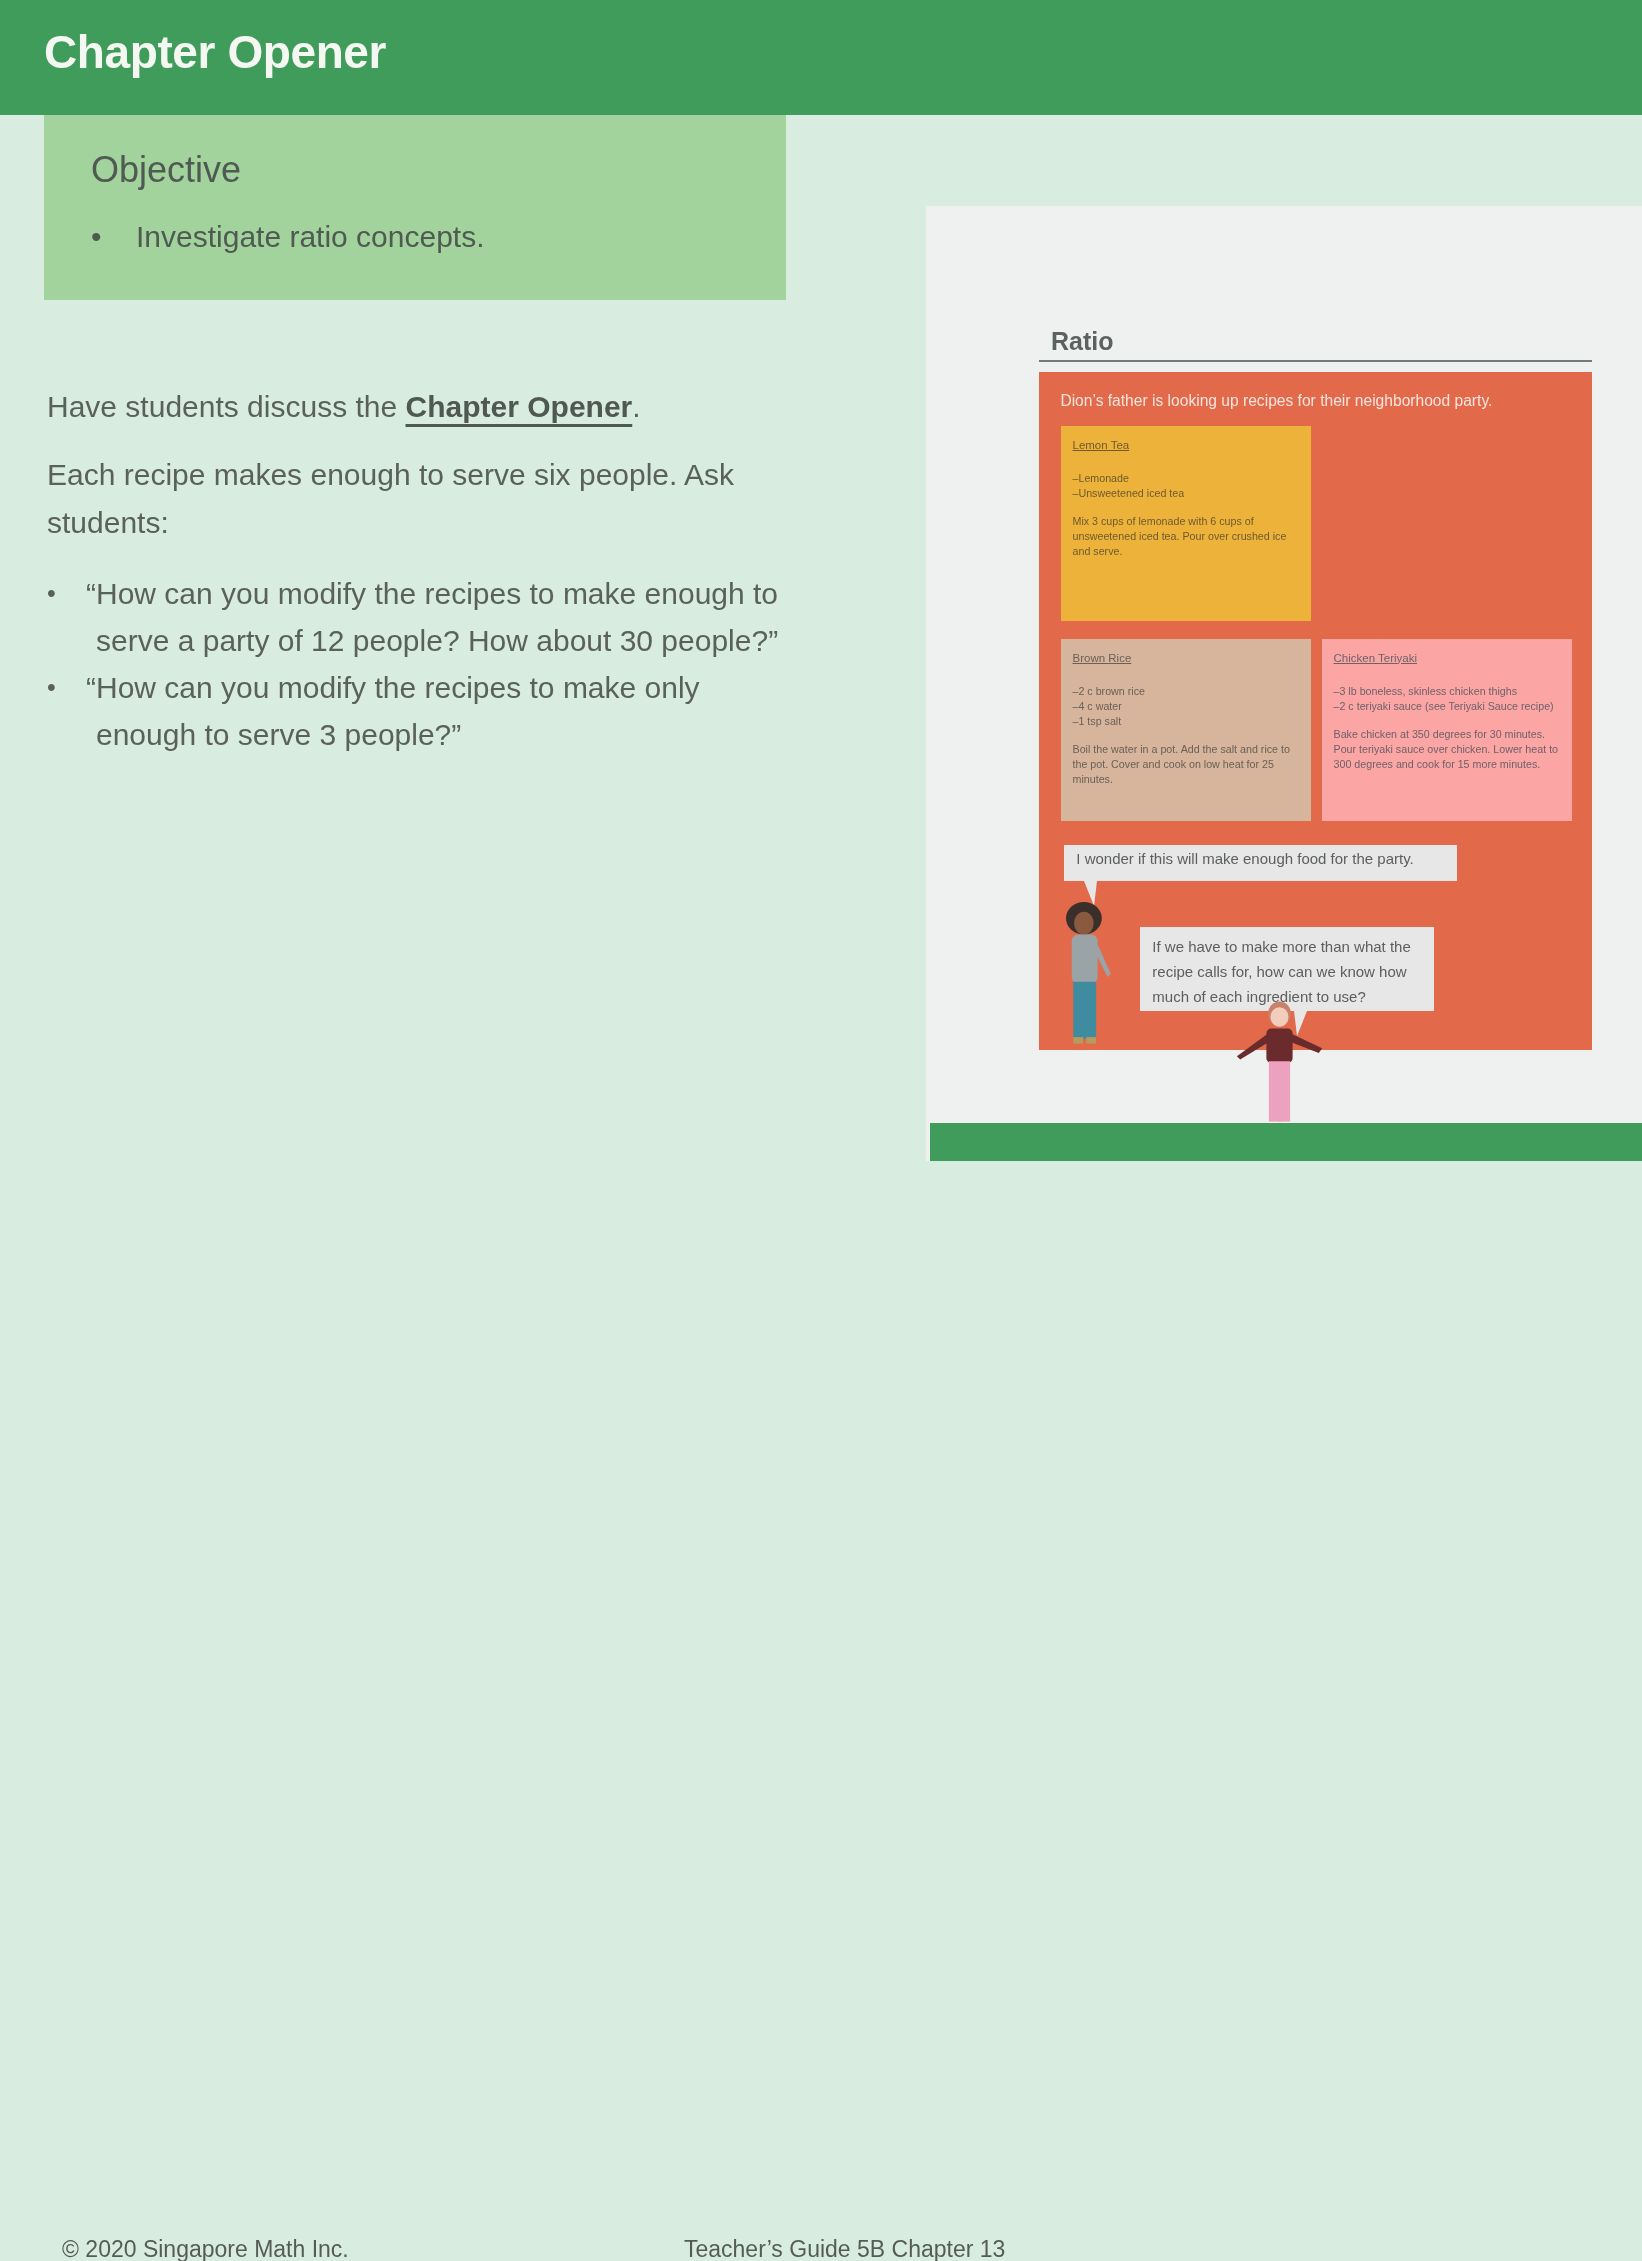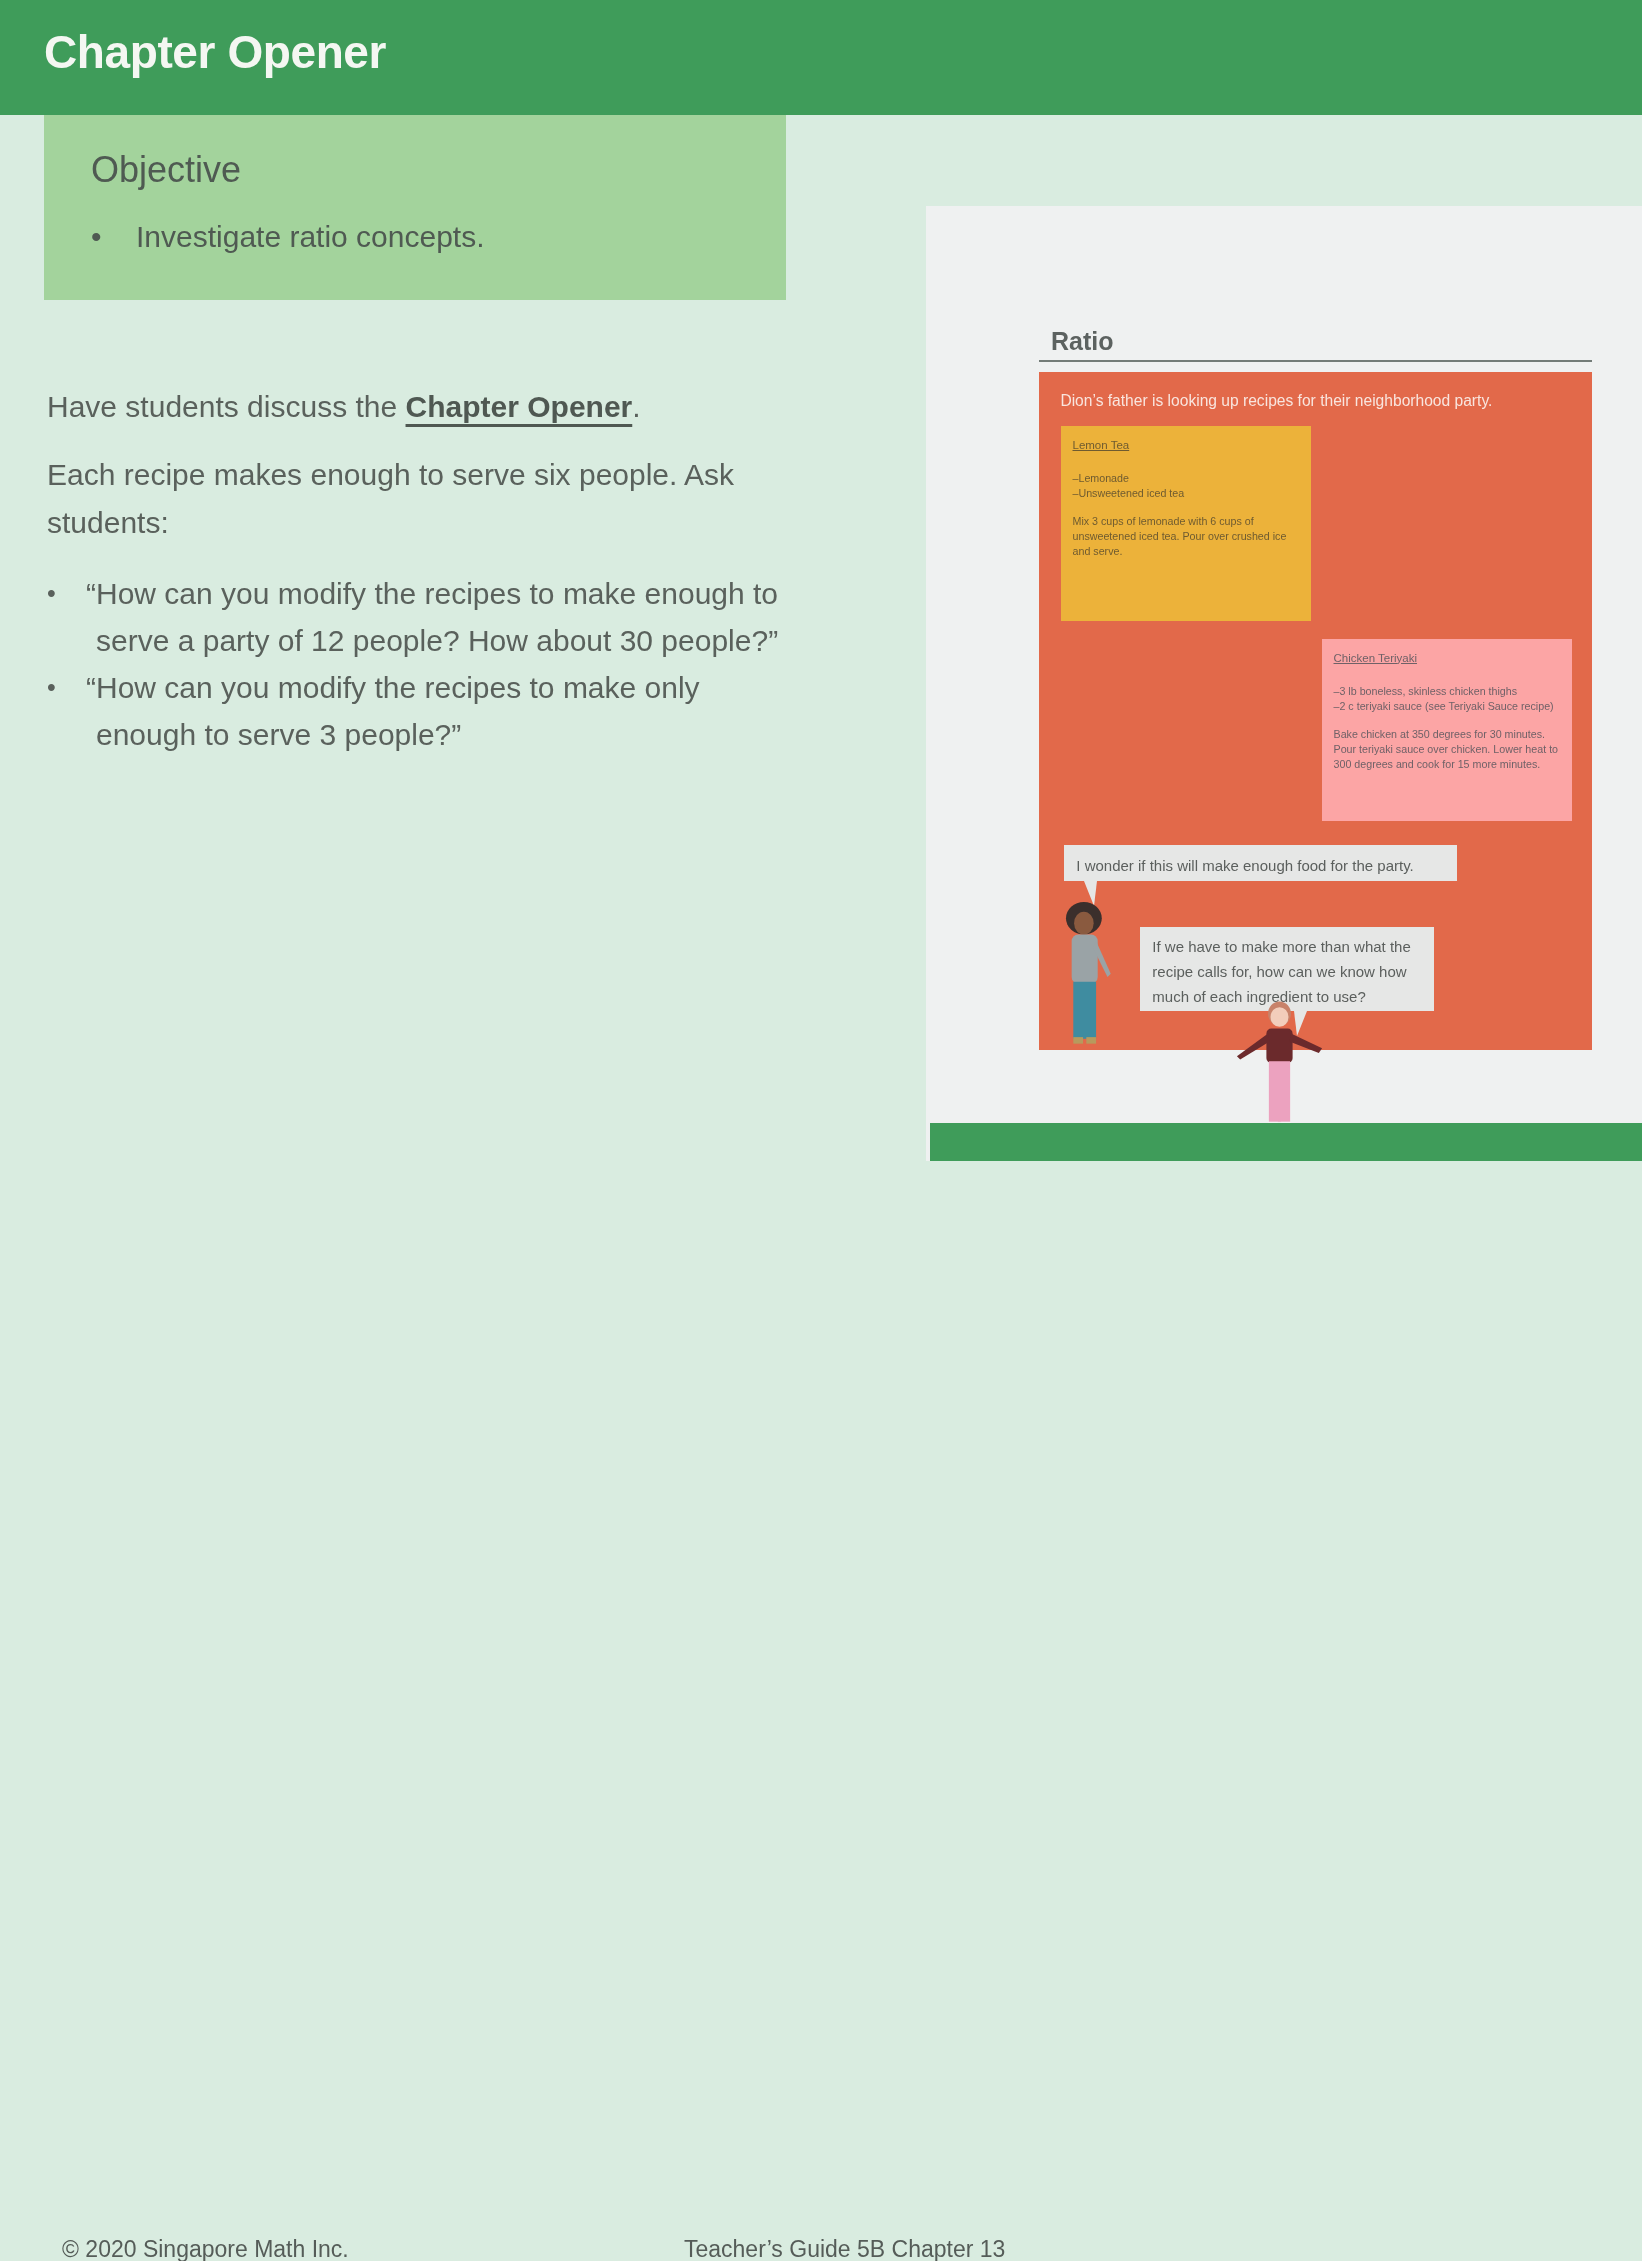--- a/index.html
+++ b/index.html
@@ -72,21 +72,21 @@
   .card .ing { display: block; }
   .card .method { display: block; margin-top: 13px; }
   .card-lemon { left: 22px; top: 54px; height: 195px; background: #ecb23a; color: #6f5b30; }
   .card-teri { left: 283px; top: 60px; height: 195px; background: #7f8783; color: #e2e5e3; }
   .card-rice { left: 22px; top: 267px; height: 182px; background: #d6b59c; color: #6b6057; }
   .card-chick { left: 283px; top: 267px; height: 182px; background: #fca5a5; color: #6f6167; }
 
   .bubble {
     position: absolute; background: #e6e7e6; color: #5b5f5d; font-size: 15px; line-height: 25px;
   }
-  .bubble-1 { left: 25px; top: 473px; width: 393px; height: 36px; padding-left: 12.3px; padding-top: 8px; box-sizing: border-box; }
+  .bubble-1 { left: 25px; top: 473px; width: 393px; height: 36px; padding-left: 12.3px; padding-top: 1px; box-sizing: border-box; }
   .bubble-2 { left: 101px; top: 555px; width: 294px; height: 84px; padding: 6.6px 0 0 12.3px; box-sizing: border-box; }
   .tail { position: absolute; width: 0; height: 0; }
   .tail-1 { left: 45px; top: 509px; border-left: 10px solid transparent; border-right: 3.3px solid transparent; border-top: 25px solid #e6e7e6; }
   .tail-2 { left: 255px; top: 639px; border-left: 3.3px solid transparent; border-right: 10px solid transparent; border-top: 25px solid #e6e7e6; }
 
   .kid { position: absolute; }
   .sp-footer {
     position: absolute; left: 4.1px; top: 917px; width: 761px; height: 38px; background: #3f9c5a;
   }
   .sp-footer .pnum { position: absolute; right: 5px; top: 10px; font-size: 13px; color: #cfe7d3; }
@@ -129,20 +129,29 @@
     <div class="card card-lemon">
       <div class="inner">
         <span class="ctitle">Lemon Tea</span>
         <span class="ing">–Lemonade</span>
         <span class="ing">–Unsweetened iced tea</span>
         <span class="method">Mix 3 cups of lemonade with 6 cups of unsweetened iced tea. Pour over crushed ice and serve.</span>
       </div>
     </div>
 
 
+    <div class="card card-rice">
+      <div class="inner">
+        <span class="ctitle">Brown Rice</span>
+        <span class="ing">–2 c brown rice</span>
+        <span class="ing">–4 c water</span>
+        <span class="ing">–1 tsp salt</span>
+        <span class="method">Boil the water in a pot. Add the salt and rice to the pot. Cover and cook on low heat for 25 minutes.</span>
+      </div>
+    </div>
 
     <div class="card card-chick">
       <div class="inner">
         <span class="ctitle">Chicken Teriyaki</span>
         <span class="ing">–3 lb boneless, skinless chicken thighs</span>
         <span class="ing">–2 c teriyaki sauce (see Teriyaki Sauce recipe)</span>
         <span class="method">Bake chicken at 350 degrees for 30 minutes. Pour teriyaki sauce over chicken. Lower heat to 300 degrees and cook for 15 more minutes.</span>
       </div>
     </div>
 

